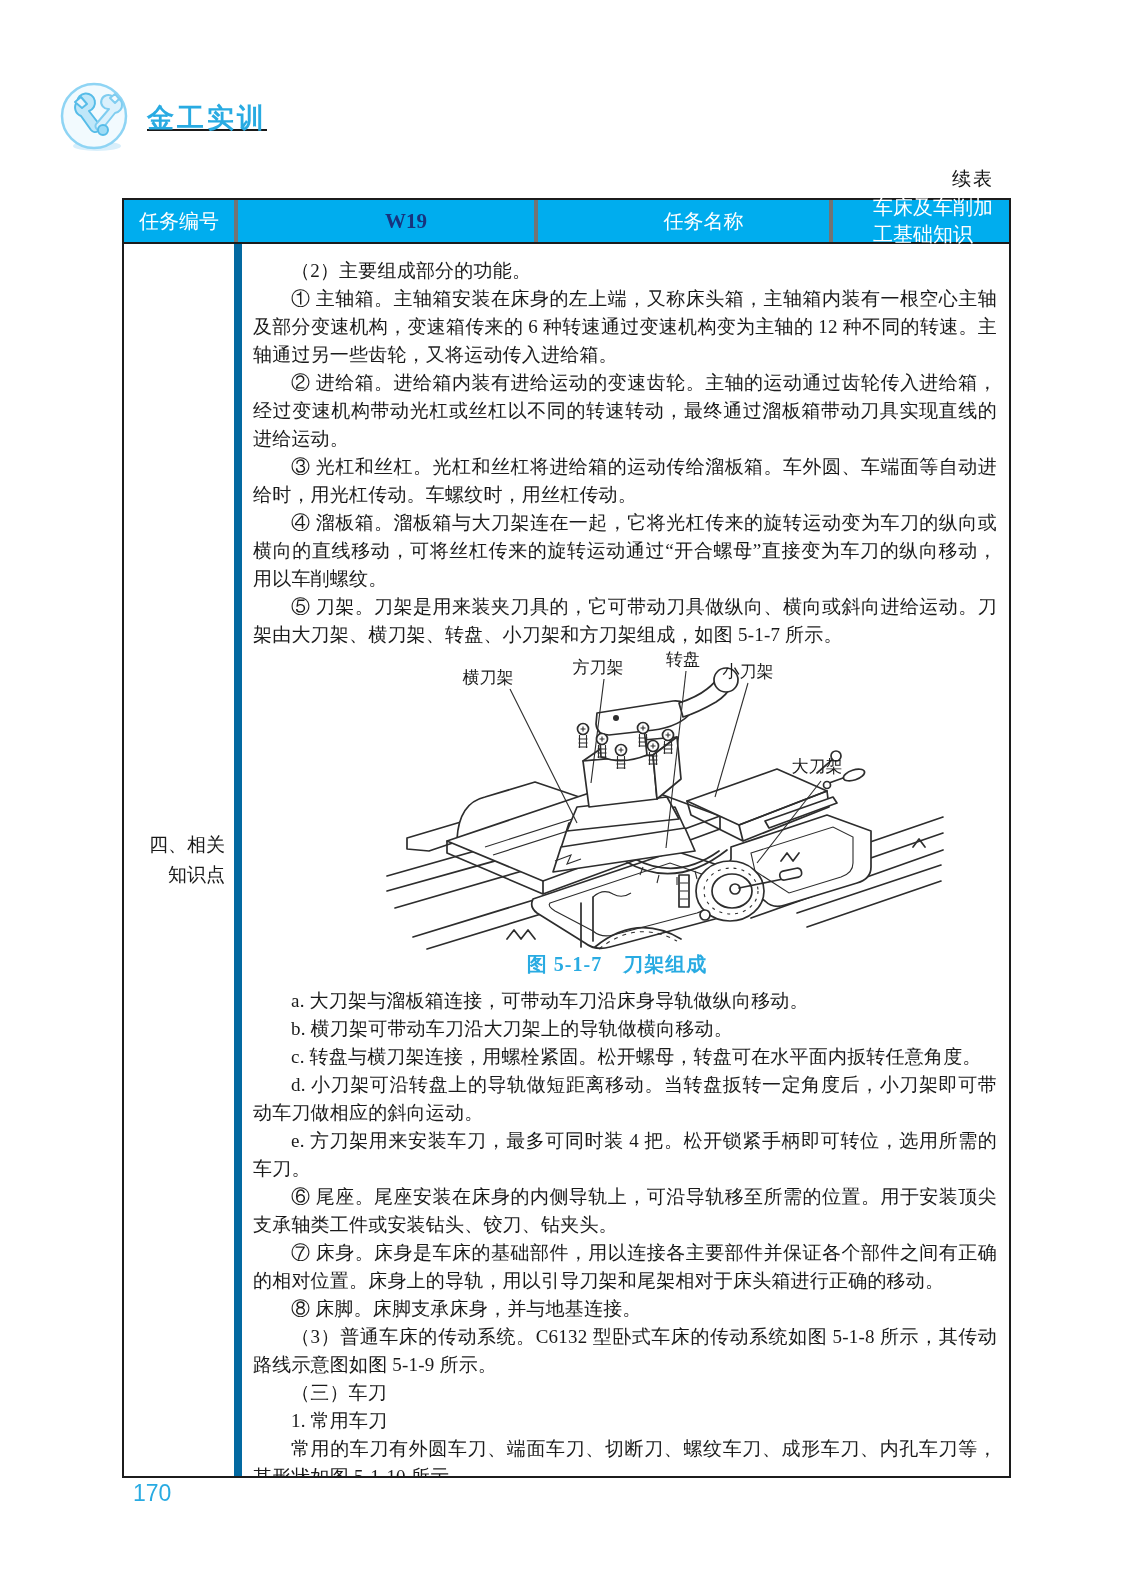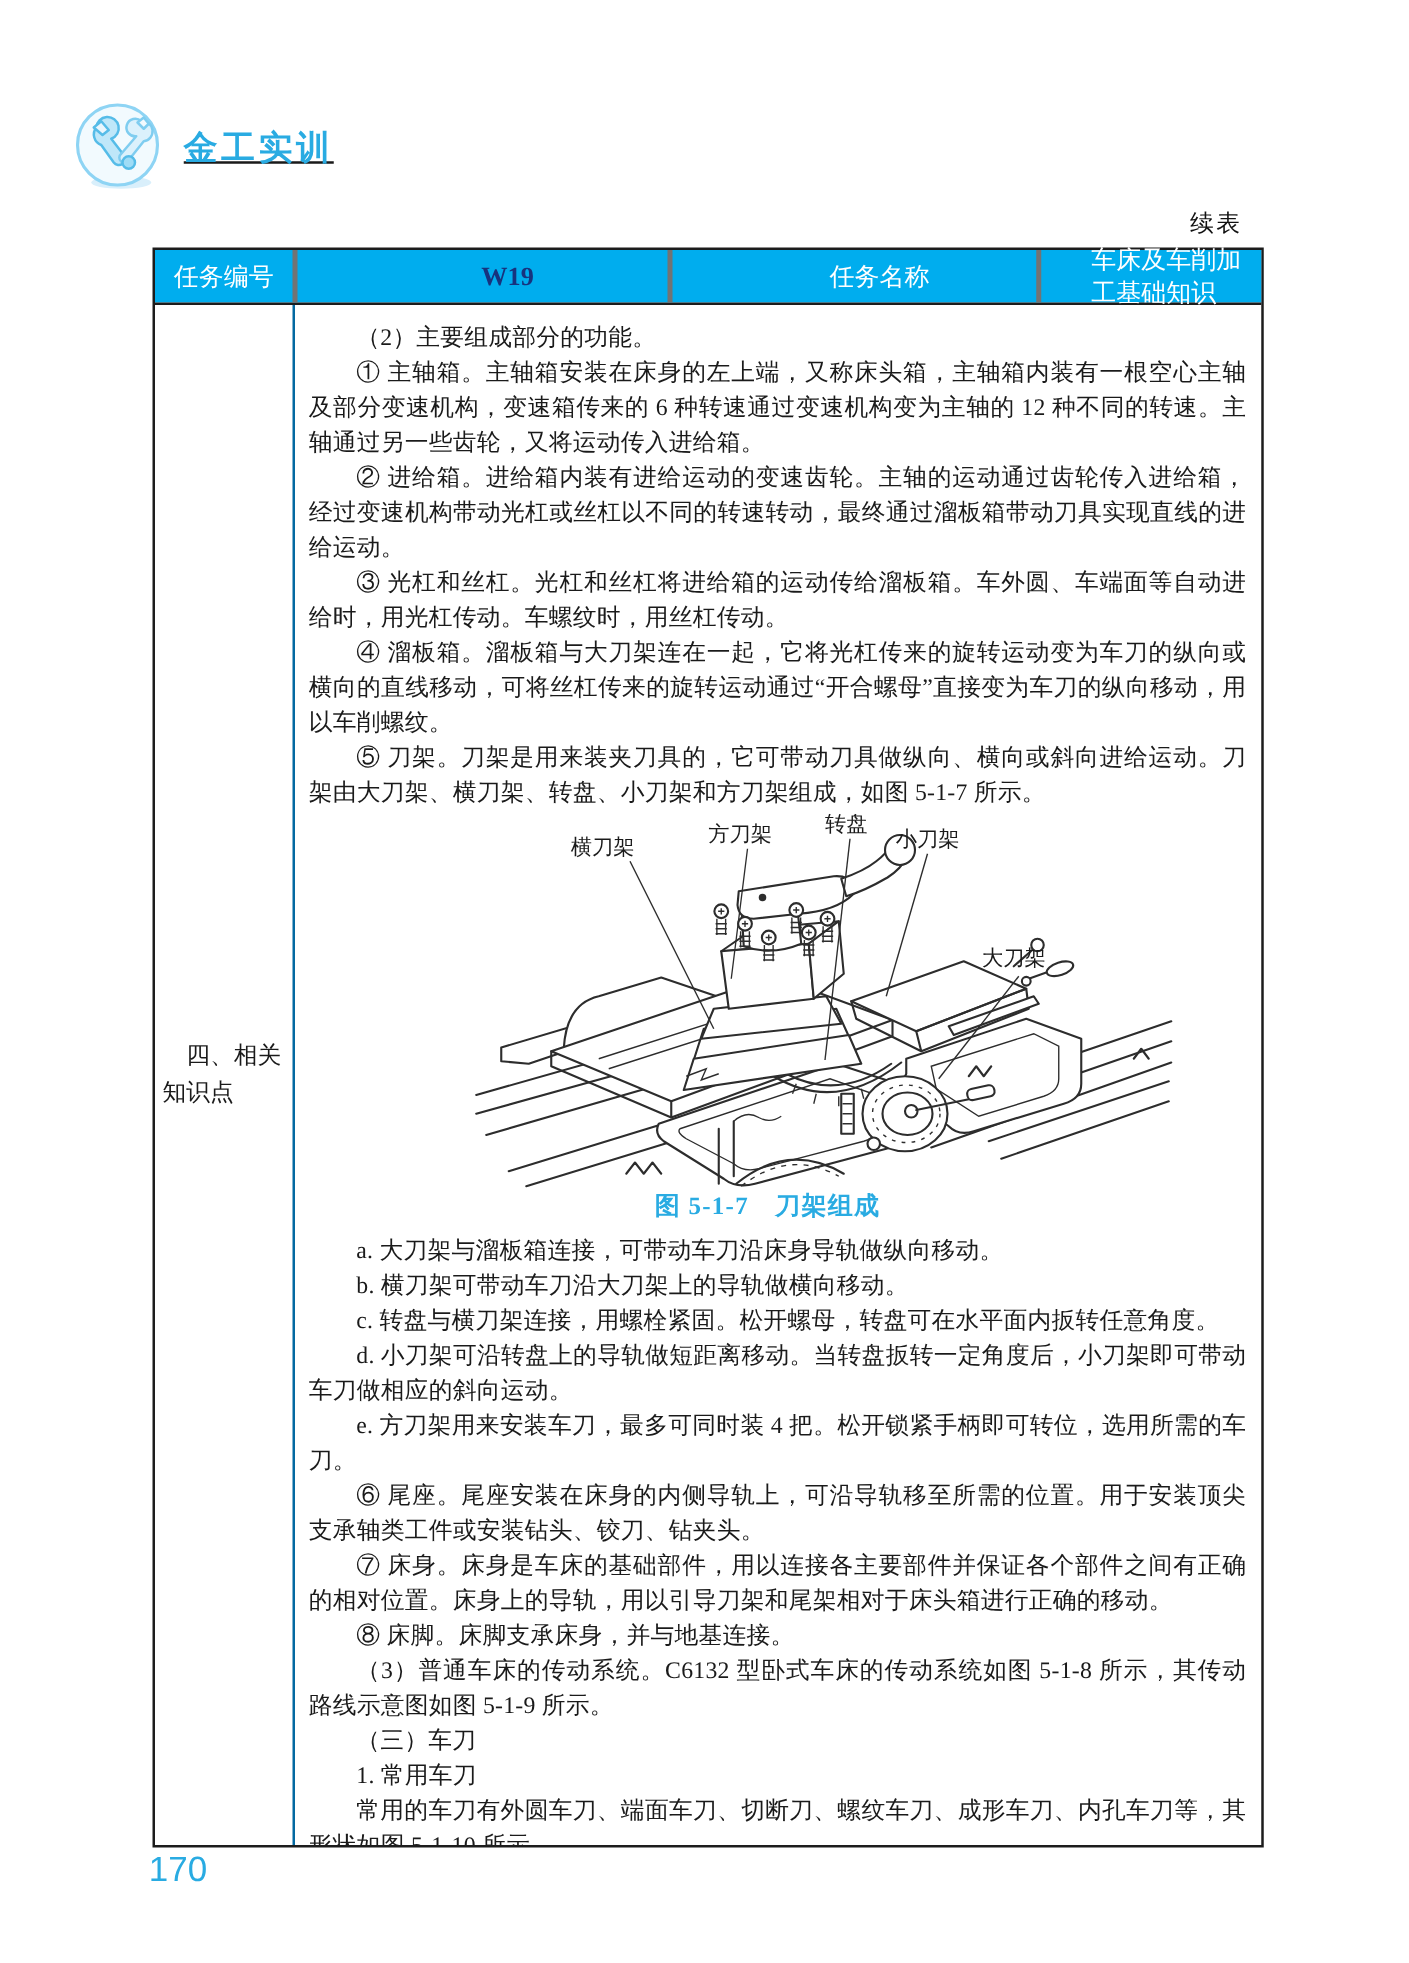--- a/index.html
+++ b/index.html
@@ -20,34 +20,34 @@
   .th{display:flex;align-items:center;justify-content:center;
       font-family:"Liberation Sans","DejaVu Sans",sans-serif;font-size:20px;color:#ffffff;}
   .th+.th{border-left:4px solid #737373;padding-left:40px;}
   .th.c1{width:110px;}
   .th.c2{width:256px;font-family:"Liberation Serif","DejaVu Serif",serif;
          font-weight:bold;color:#17337e;font-size:21px;}
   .th.c3{width:251px;}
   .th.c4{flex:1;}
 
   .tbody{display:flex;height:1232px;border-top:2px solid #1c1c1c;}
-  .row-label-cell{width:110px;border-right:2px solid #0369a1;display:flex;align-items:center;}
+  .row-label-cell{width:110px;border-right:8px solid #0369a1;display:flex;align-items:center;text-align:right;}
   .row-label{font-size:19px;line-height:30px;padding:0 6px;text-indent:1em;white-space:pre-line;}
   .content-cell{flex:1;padding:13px 12px 0 11px;overflow:hidden;}
   .content-cell p.para{margin:0;font-size:19px;line-height:28px;text-indent:2em;
                        text-align:justify;letter-spacing:0.2px;}
   .content-cell p.para.bold{font-weight:normal;}
 
   
   .figure-block{height:336px;position:relative;margin-top:2px;}
   .figure-canvas{position:absolute;left:132px;top:0;}
   .figure-caption{position:absolute;left:0;right:16px;top:300px;text-align:center;
                   color:#29abe2;font-weight:bold;font-size:20px;letter-spacing:1px;}
 
-  .page-number{position:absolute;left:119px;top:1480px;color:#29abe2;font-size:28px;
+  .page-number{position:absolute;left:133px;top:1480px;color:#29abe2;font-size:23px;
                font-family:"Liberation Sans","DejaVu Sans",sans-serif;}
 
   svg .ln{fill:none;stroke:#2d2d2d;stroke-width:1.7;stroke-linejoin:round;stroke-linecap:round;}
   svg .fw{fill:#ffffff;stroke:#2d2d2d;stroke-width:1.7;stroke-linejoin:round;}
   svg .thin{fill:none;stroke:#2d2d2d;stroke-width:1.1;}
   svg .lbl{font-size:17px;fill:#1a1a1a;font-family:"Liberation Serif","DejaVu Serif",serif;}
 </style>
 </head>
 <body>
 

